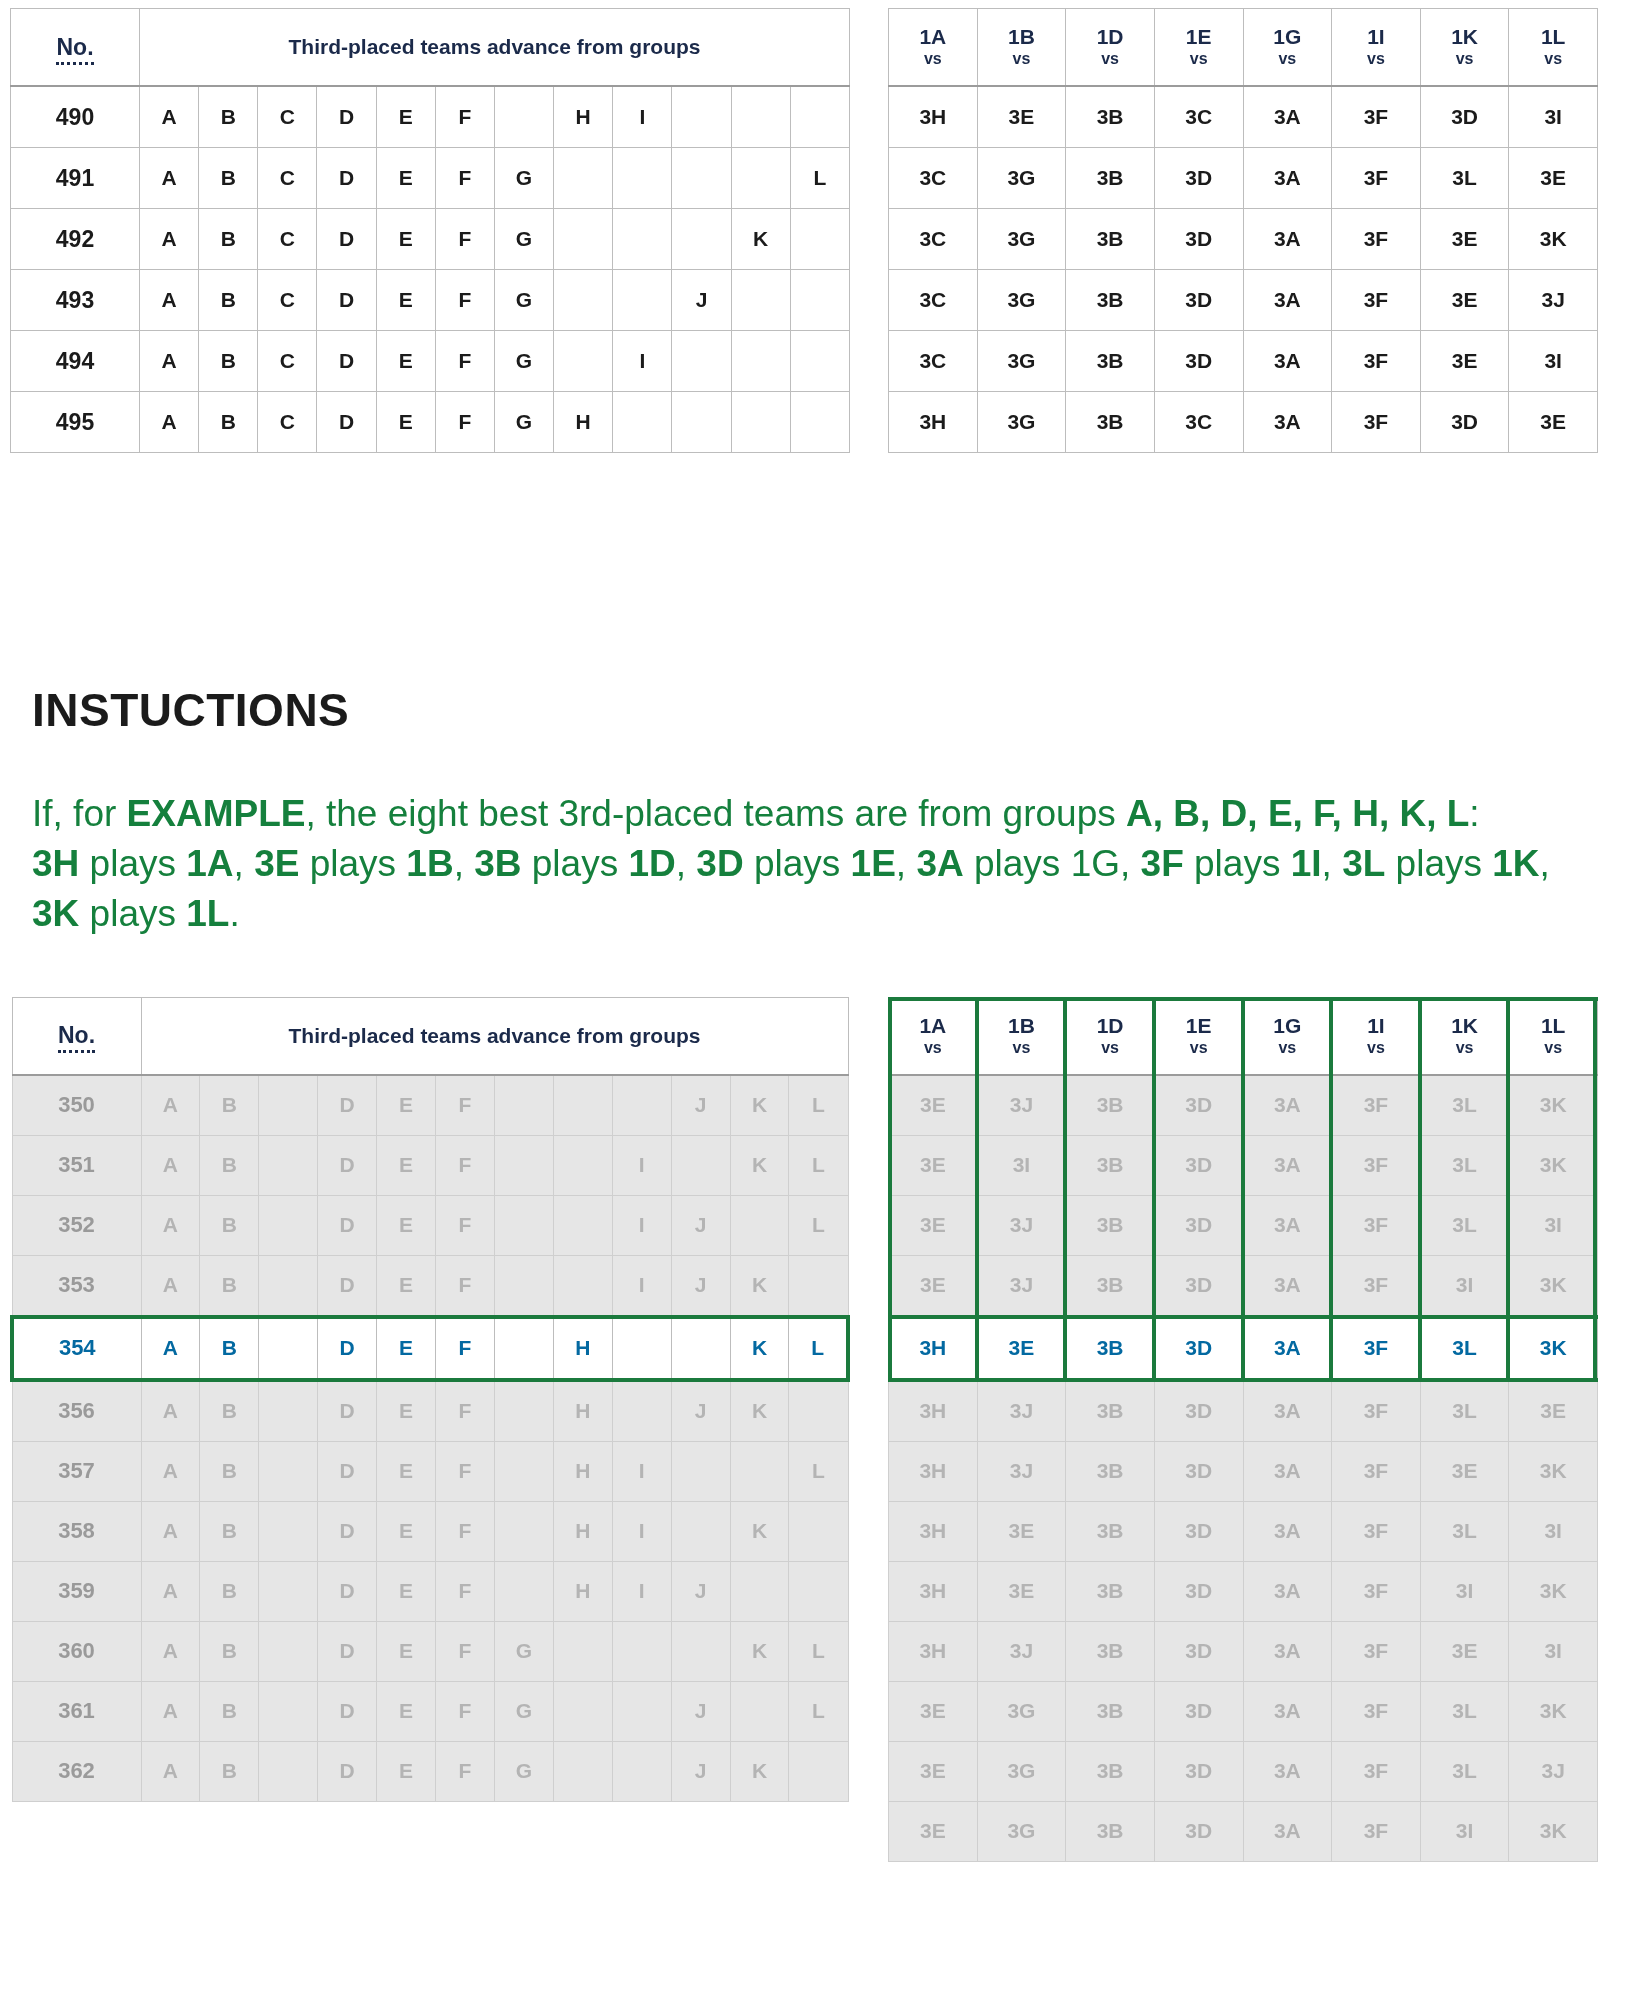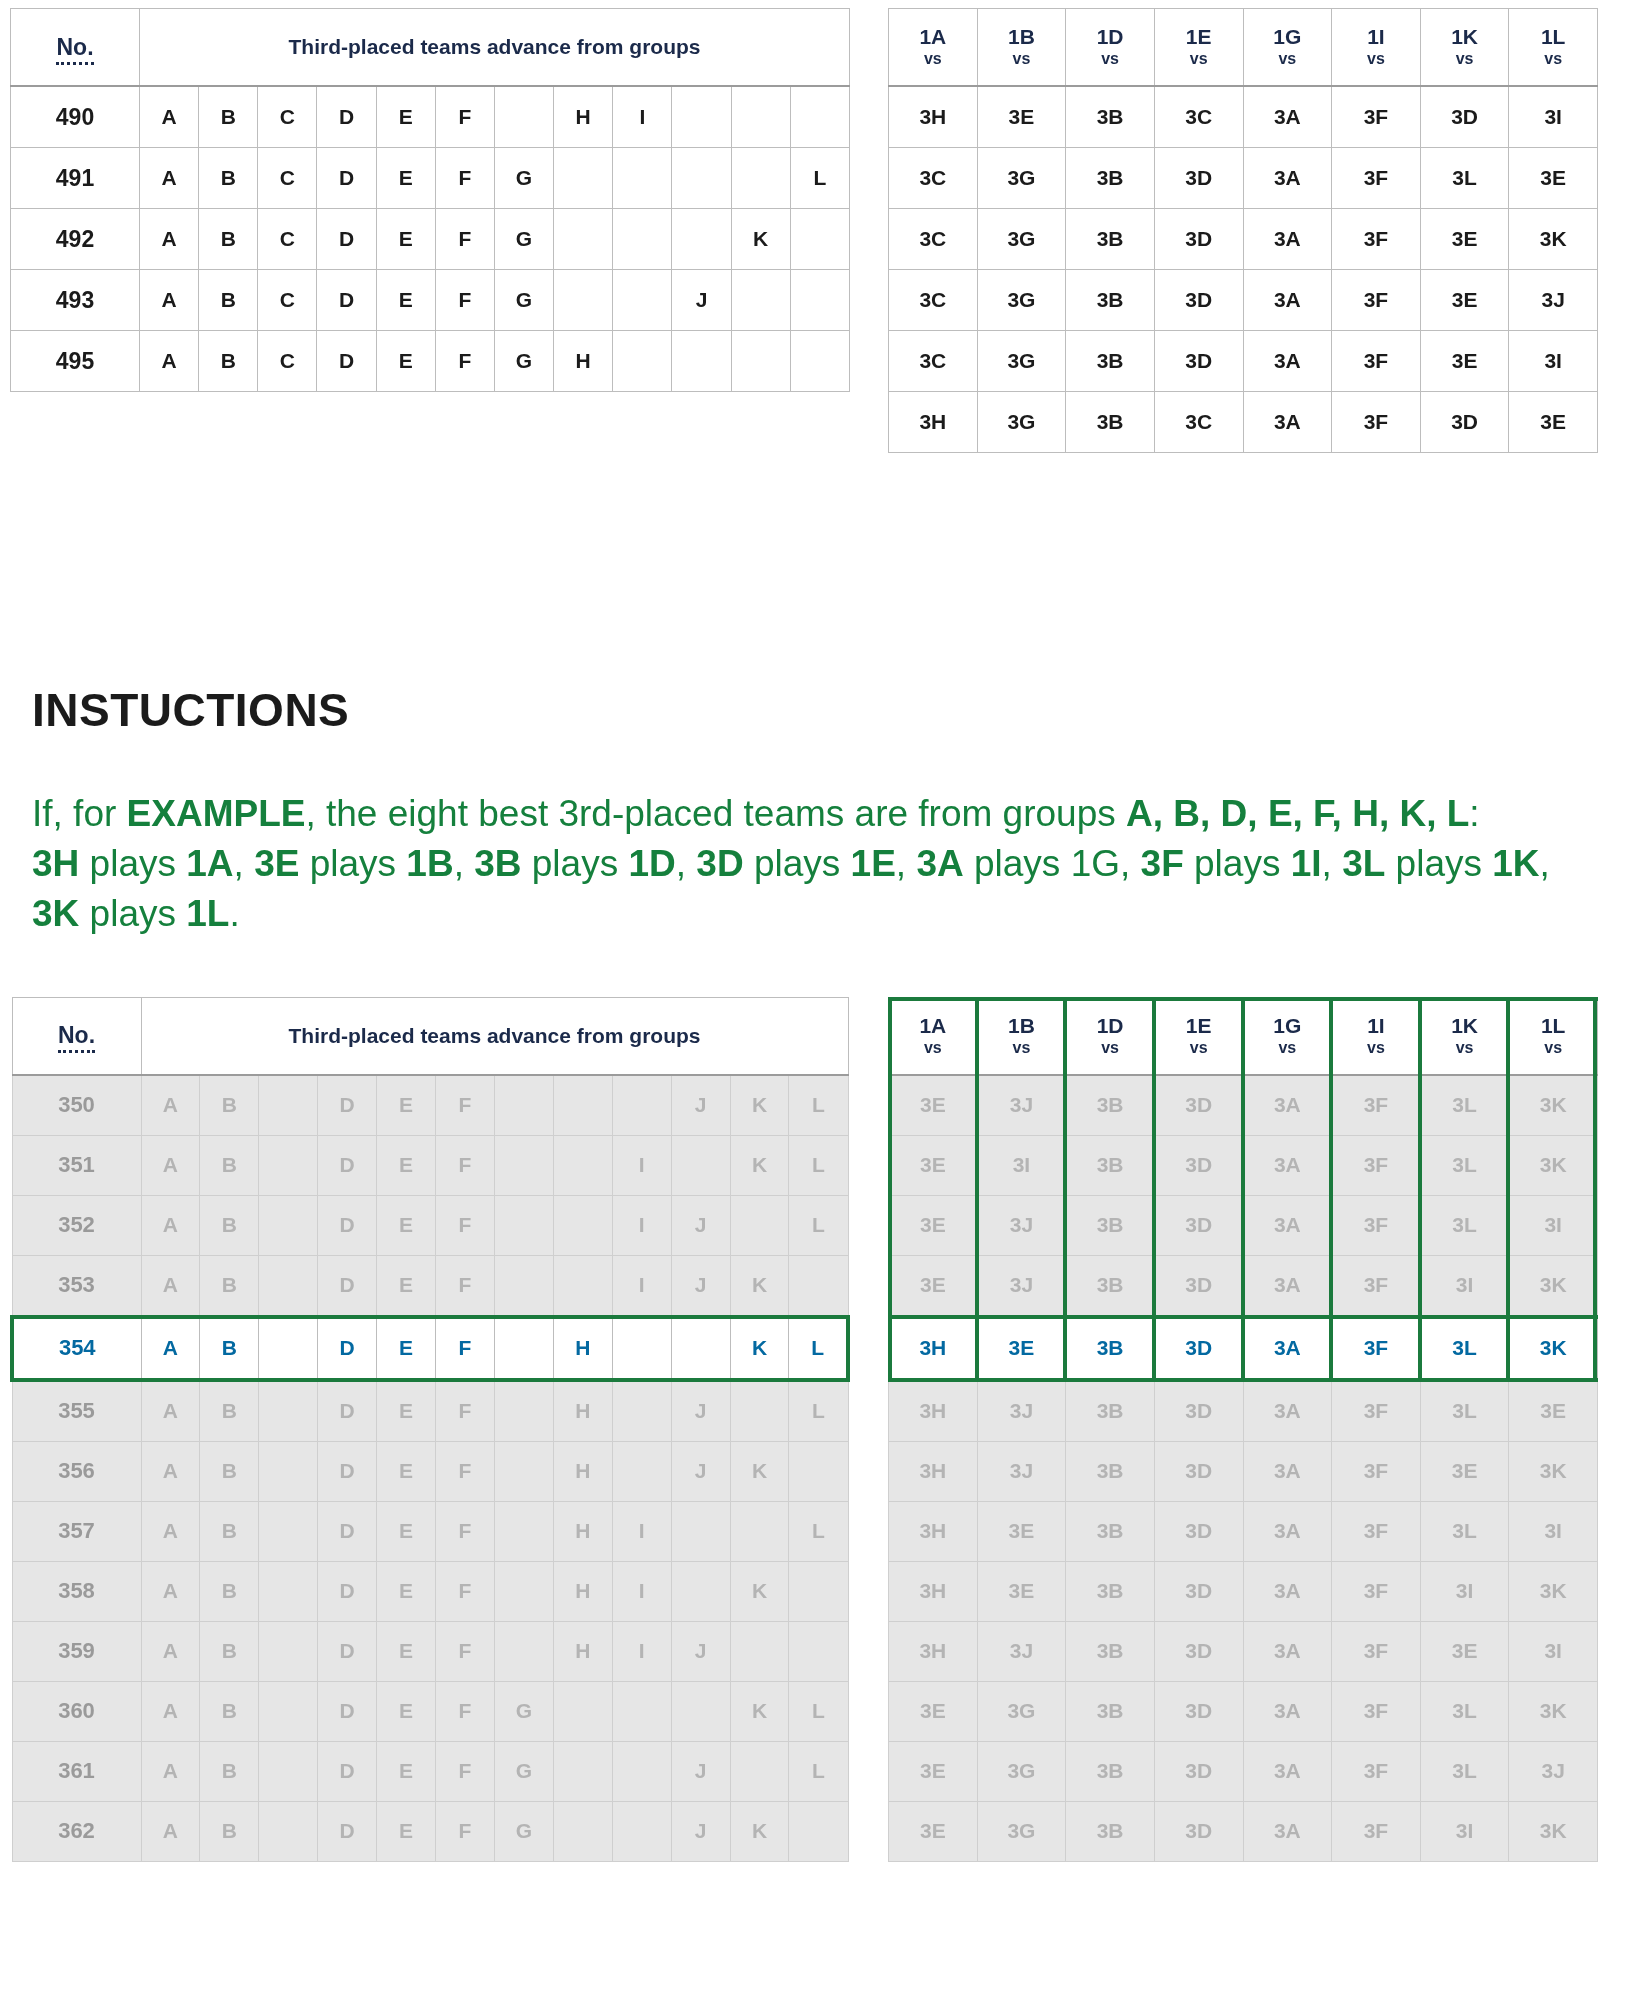--- a/index.html
+++ b/index.html
@@ -287,20 +287,35 @@
               <td class="grp">A</td>
               <td class="grp">B</td>
               <td class="grp">C</td>
               <td class="grp">D</td>
               <td class="grp">E</td>
               <td class="grp">F</td>
               <td class="grp">G</td>
               <td class="grp"></td>
               <td class="grp"></td>
               <td class="grp">J</td>
+              <td class="grp"></td>
+              <td class="grp"></td>
+            </tr>
+            <tr>
+              <td class="no-cell">494</td>
+              <td class="grp">A</td>
+              <td class="grp">B</td>
+              <td class="grp">C</td>
+              <td class="grp">D</td>
+              <td class="grp">E</td>
+              <td class="grp">F</td>
+              <td class="grp">G</td>
+              <td class="grp"></td>
+              <td class="grp">I</td>
+              <td class="grp"></td>
               <td class="grp"></td>
               <td class="grp"></td>
             </tr>
             <tr>
               <td class="no-cell">495</td>
               <td class="grp">A</td>
               <td class="grp">B</td>
               <td class="grp">C</td>
               <td class="grp">D</td>
               <td class="grp">E</td>
@@ -484,35 +499,20 @@
               <td class="grp">B</td>
               <td class="grp"></td>
               <td class="grp">D</td>
               <td class="grp">E</td>
               <td class="grp">F</td>
               <td class="grp"></td>
               <td class="grp">H</td>
               <td class="grp"></td>
               <td class="grp"></td>
               <td class="grp">K</td>
-              <td class="grp">L</td>
-            </tr>
-            <tr class="dim">
-              <td class="no-cell">355</td>
-              <td class="grp">A</td>
-              <td class="grp">B</td>
-              <td class="grp"></td>
-              <td class="grp">D</td>
-              <td class="grp">E</td>
-              <td class="grp">F</td>
-              <td class="grp"></td>
-              <td class="grp">H</td>
-              <td class="grp"></td>
-              <td class="grp">J</td>
-              <td class="grp"></td>
               <td class="grp">L</td>
             </tr>
             <tr class="dim">
               <td class="no-cell">356</td>
               <td class="grp">A</td>
               <td class="grp">B</td>
               <td class="grp"></td>
               <td class="grp">D</td>
               <td class="grp">E</td>
               <td class="grp">F</td>

